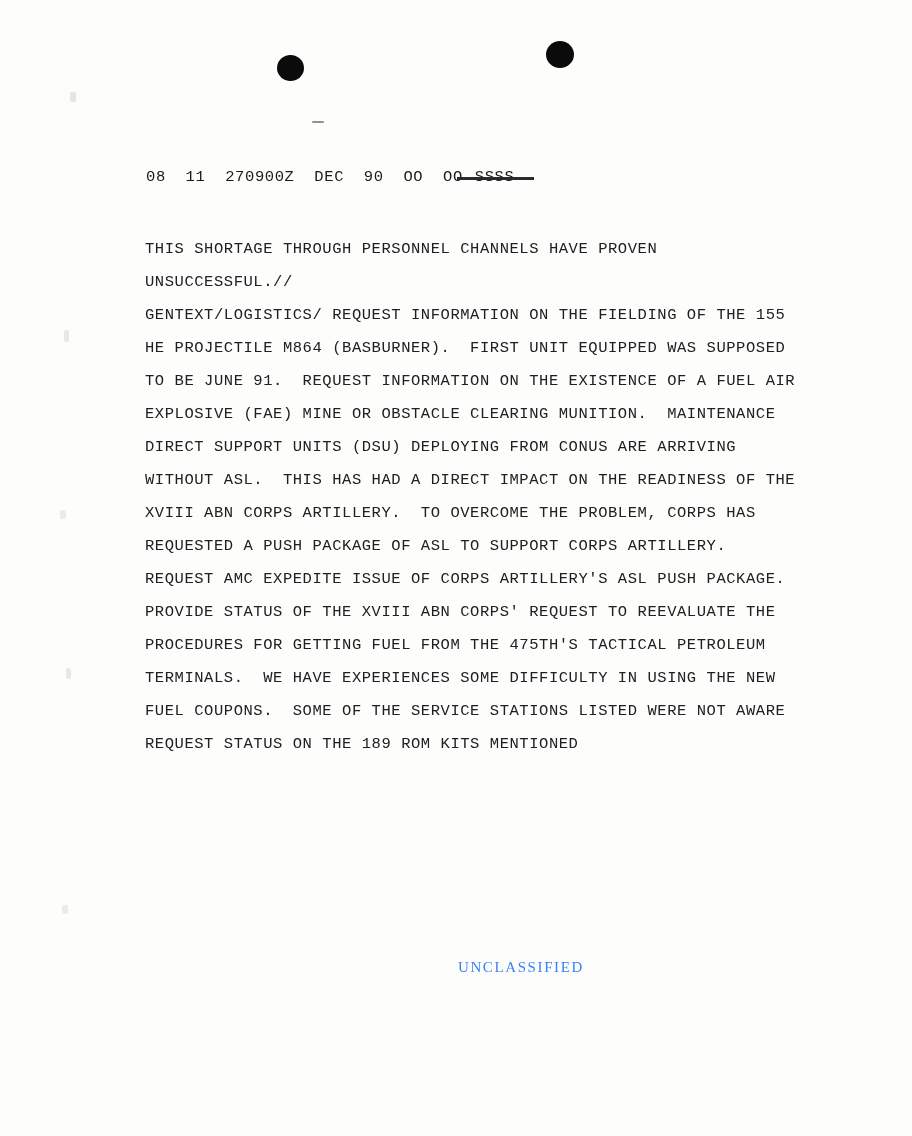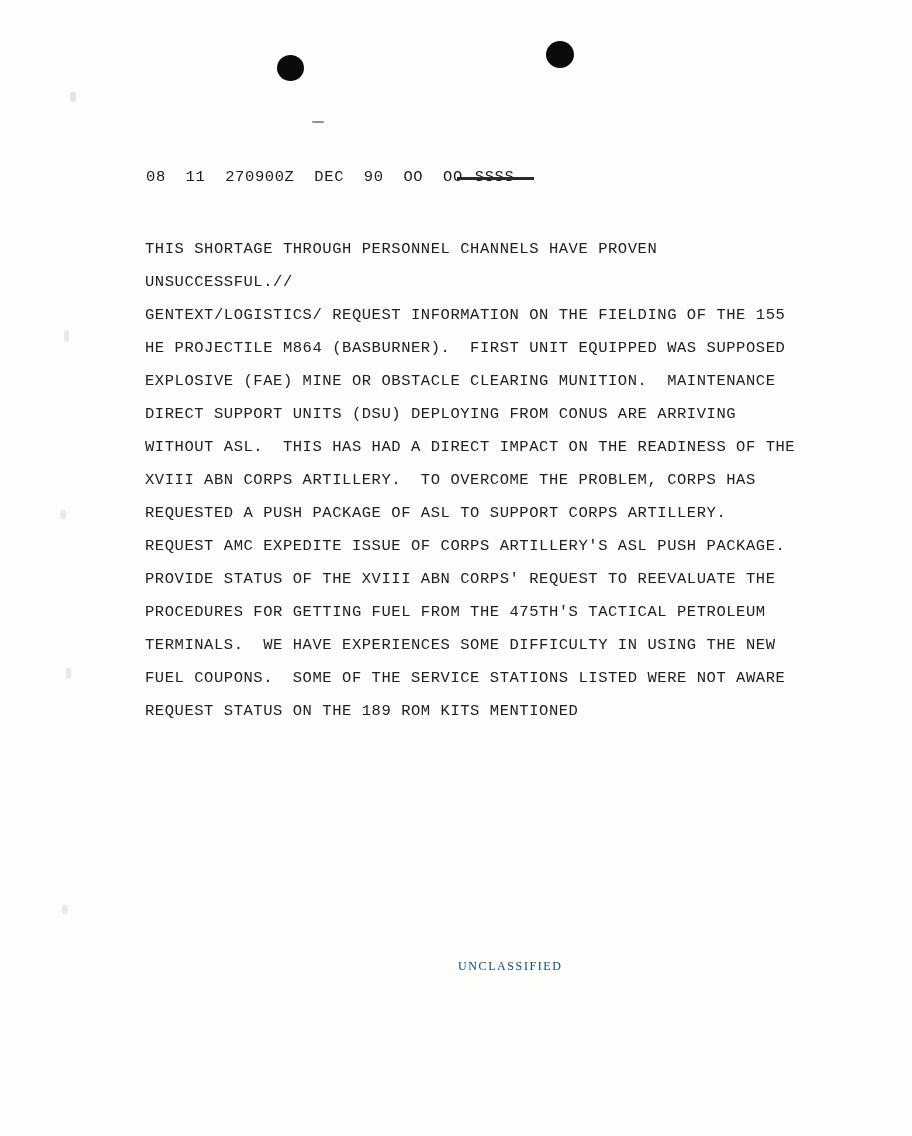--- a/index.html
+++ b/index.html
@@ -60,23 +60,23 @@
     letter-spacing: 0.55px;
     line-height: 33px;
     color: #202022;
   }
 
   .footer-classification {
     position: absolute;
     left: 458px;
     top: 959px;
     font-family: "Liberation Serif", "DejaVu Serif", serif;
-    font-size: 12px;
+    font-size: 15px;
     letter-spacing: 1.6px;
-    color: #0c4a6e;
+    color: #3b82f6;
     white-space: pre;
   }
 
   .scan-artifact {
     position: absolute;
     background: #9aa0a6;
     opacity: 0.35;
     border-radius: 2px;
   }
   .art-1 { left: 70px;  top: 92px;  width: 6px; height: 10px; opacity: 0.25; }
@@ -101,20 +101,21 @@
   <span class="scan-artifact art-5"></span>
   <span class="scan-artifact art-dash"></span>
 
   <div class="header-line"><span>08  11  270900Z  DEC  90  OO  OO </span><span class="strike-wrap">SSSS</span></div>
 
   <div class="body-block">
     <div class="text-line">THIS SHORTAGE THROUGH PERSONNEL CHANNELS HAVE PROVEN</div>
     <div class="text-line">UNSUCCESSFUL.//</div>
     <div class="text-line">GENTEXT/LOGISTICS/ REQUEST INFORMATION ON THE FIELDING OF THE 155</div>
     <div class="text-line">HE PROJECTILE M864 (BASBURNER).  FIRST UNIT EQUIPPED WAS SUPPOSED</div>
+    <div class="text-line">TO BE JUNE 91.  REQUEST INFORMATION ON THE EXISTENCE OF A FUEL AIR</div>
     <div class="text-line">EXPLOSIVE (FAE) MINE OR OBSTACLE CLEARING MUNITION.  MAINTENANCE</div>
     <div class="text-line">DIRECT SUPPORT UNITS (DSU) DEPLOYING FROM CONUS ARE ARRIVING</div>
     <div class="text-line">WITHOUT ASL.  THIS HAS HAD A DIRECT IMPACT ON THE READINESS OF THE</div>
     <div class="text-line">XVIII ABN CORPS ARTILLERY.  TO OVERCOME THE PROBLEM, CORPS HAS</div>
     <div class="text-line">REQUESTED A PUSH PACKAGE OF ASL TO SUPPORT CORPS ARTILLERY.</div>
     <div class="text-line">REQUEST AMC EXPEDITE ISSUE OF CORPS ARTILLERY'S ASL PUSH PACKAGE.</div>
     <div class="text-line">PROVIDE STATUS OF THE XVIII ABN CORPS' REQUEST TO REEVALUATE THE</div>
     <div class="text-line">PROCEDURES FOR GETTING FUEL FROM THE 475TH'S TACTICAL PETROLEUM</div>
     <div class="text-line">TERMINALS.  WE HAVE EXPERIENCES SOME DIFFICULTY IN USING THE NEW</div>
     <div class="text-line">FUEL COUPONS.  SOME OF THE SERVICE STATIONS LISTED WERE NOT AWARE</div>

